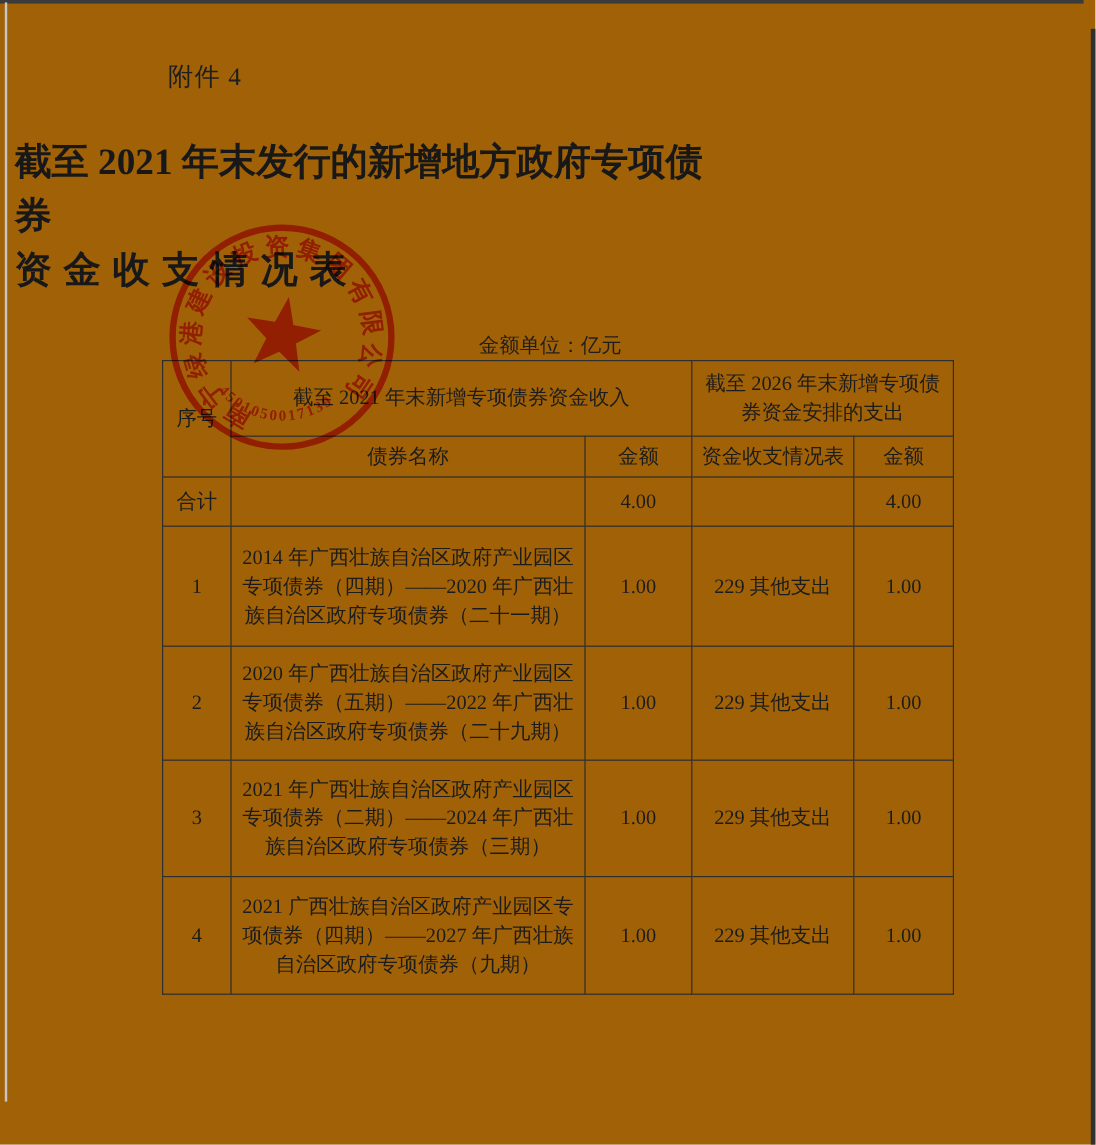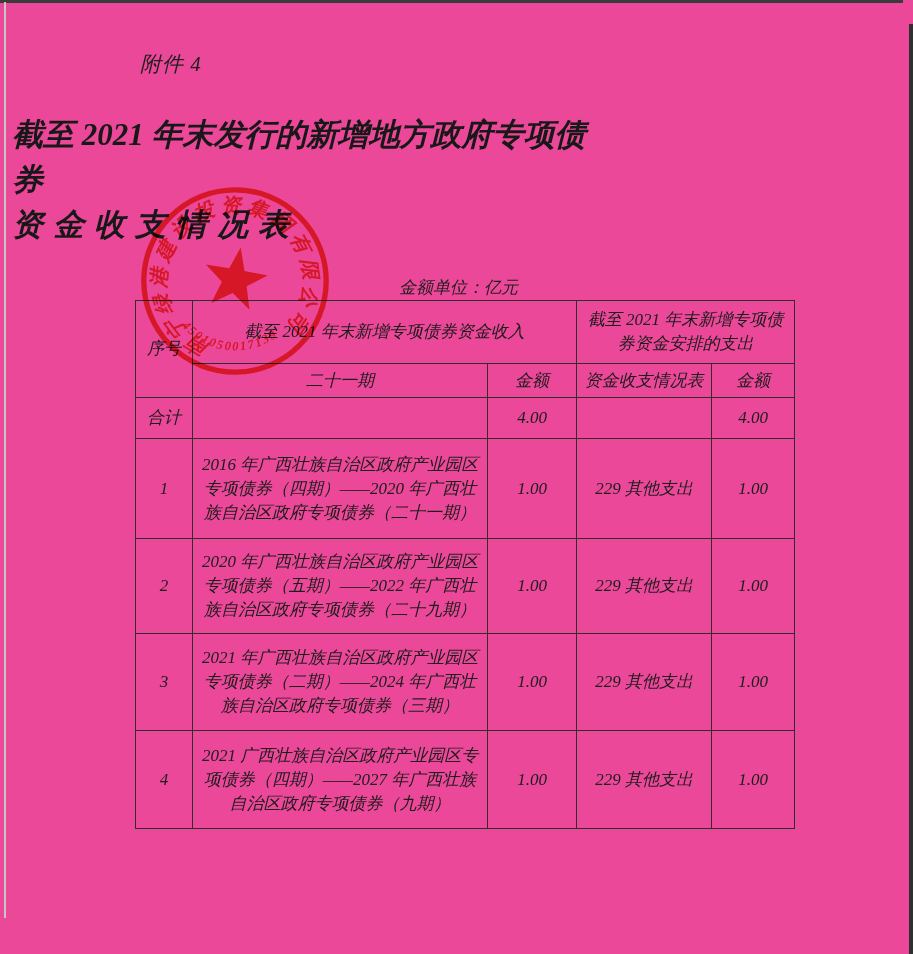--- a/index.html
+++ b/index.html
@@ -3,21 +3,21 @@
 <meta charset="utf-8">
 <style>
   * { margin: 0; padding: 0; box-sizing: border-box; }
   html, body { width: 913px; height: 954px; background: #ffffff; }
   body {
     font-family: "Liberation Serif", "DejaVu Serif", serif;
     color: #1e1e1e;
     position: relative;
     overflow: hidden;
   }
-  .page { position: absolute; inset: 0; background: #ec4899; font-style: italic; }
+  .page { position: absolute; inset: 0; background: #a16207; }
 
   
   .artifact { position: absolute; }
   .top-line   { top: 0; left: 0; width: 903px; height: 3px; background: #3b3b3b; }
   .left-line  { top: 2px; left: 4px; width: 2px; height: 916px; background: #c6c6c6; }
   .right-line { top: 24px; right: 0; width: 4px; height: 930px; background: #303030; }
 
   .attachment {
     position: absolute; top: 50px; left: 140px;
     font-size: 21px; letter-spacing: 1px;
@@ -95,38 +95,38 @@
       <col class="col-seq">
         <col class="col-name">
         <col class="col-amt1">
         <col class="col-class">
         <col class="col-amt2">
     </colgroup>
     <tbody>
       <tr class="hdr1">
         <td rowspan="2">序号</td>
         <td colspan="2">截至 2021 年末新增专项债券资金收入</td>
-        <td colspan="2">截至 2021 年末新增专项债券资金安排的支出</td>
+        <td colspan="2">截至 2026 年末新增专项债券资金安排的支出</td>
       </tr>
       <tr class="hdr2">
-        <td>二十一期</td>
+        <td>债券名称</td>
         <td>金额</td>
         <td>资金收支情况表</td>
         <td>金额</td>
       </tr>
       <tr class="total">
         <td>合计</td>
         <td></td>
         <td>4.00</td>
         <td></td>
         <td>4.00</td>
       </tr>
       <tr class="r1">
         <td>1</td>
-        <td class="name-cell">2016 年广西壮族自治区政府产业园区专项债券（四期）——2020 年广西壮族自治区政府专项债券（二十一期）</td>
+        <td class="name-cell">2014 年广西壮族自治区政府产业园区专项债券（四期）——2020 年广西壮族自治区政府专项债券（二十一期）</td>
         <td>1.00</td>
         <td>229 其他支出</td>
         <td>1.00</td>
       </tr>
       <tr class="r2">
         <td>2</td>
         <td class="name-cell">2020 年广西壮族自治区政府产业园区专项债券（五期）——2022 年广西壮族自治区政府专项债券（二十九期）</td>
         <td>1.00</td>
         <td>229 其他支出</td>
         <td>1.00</td>

